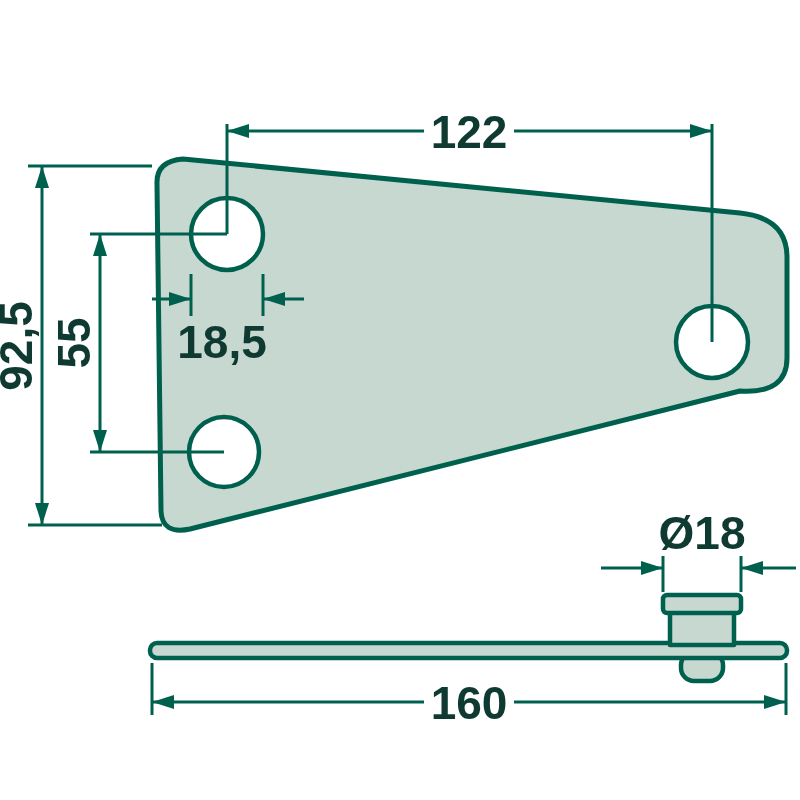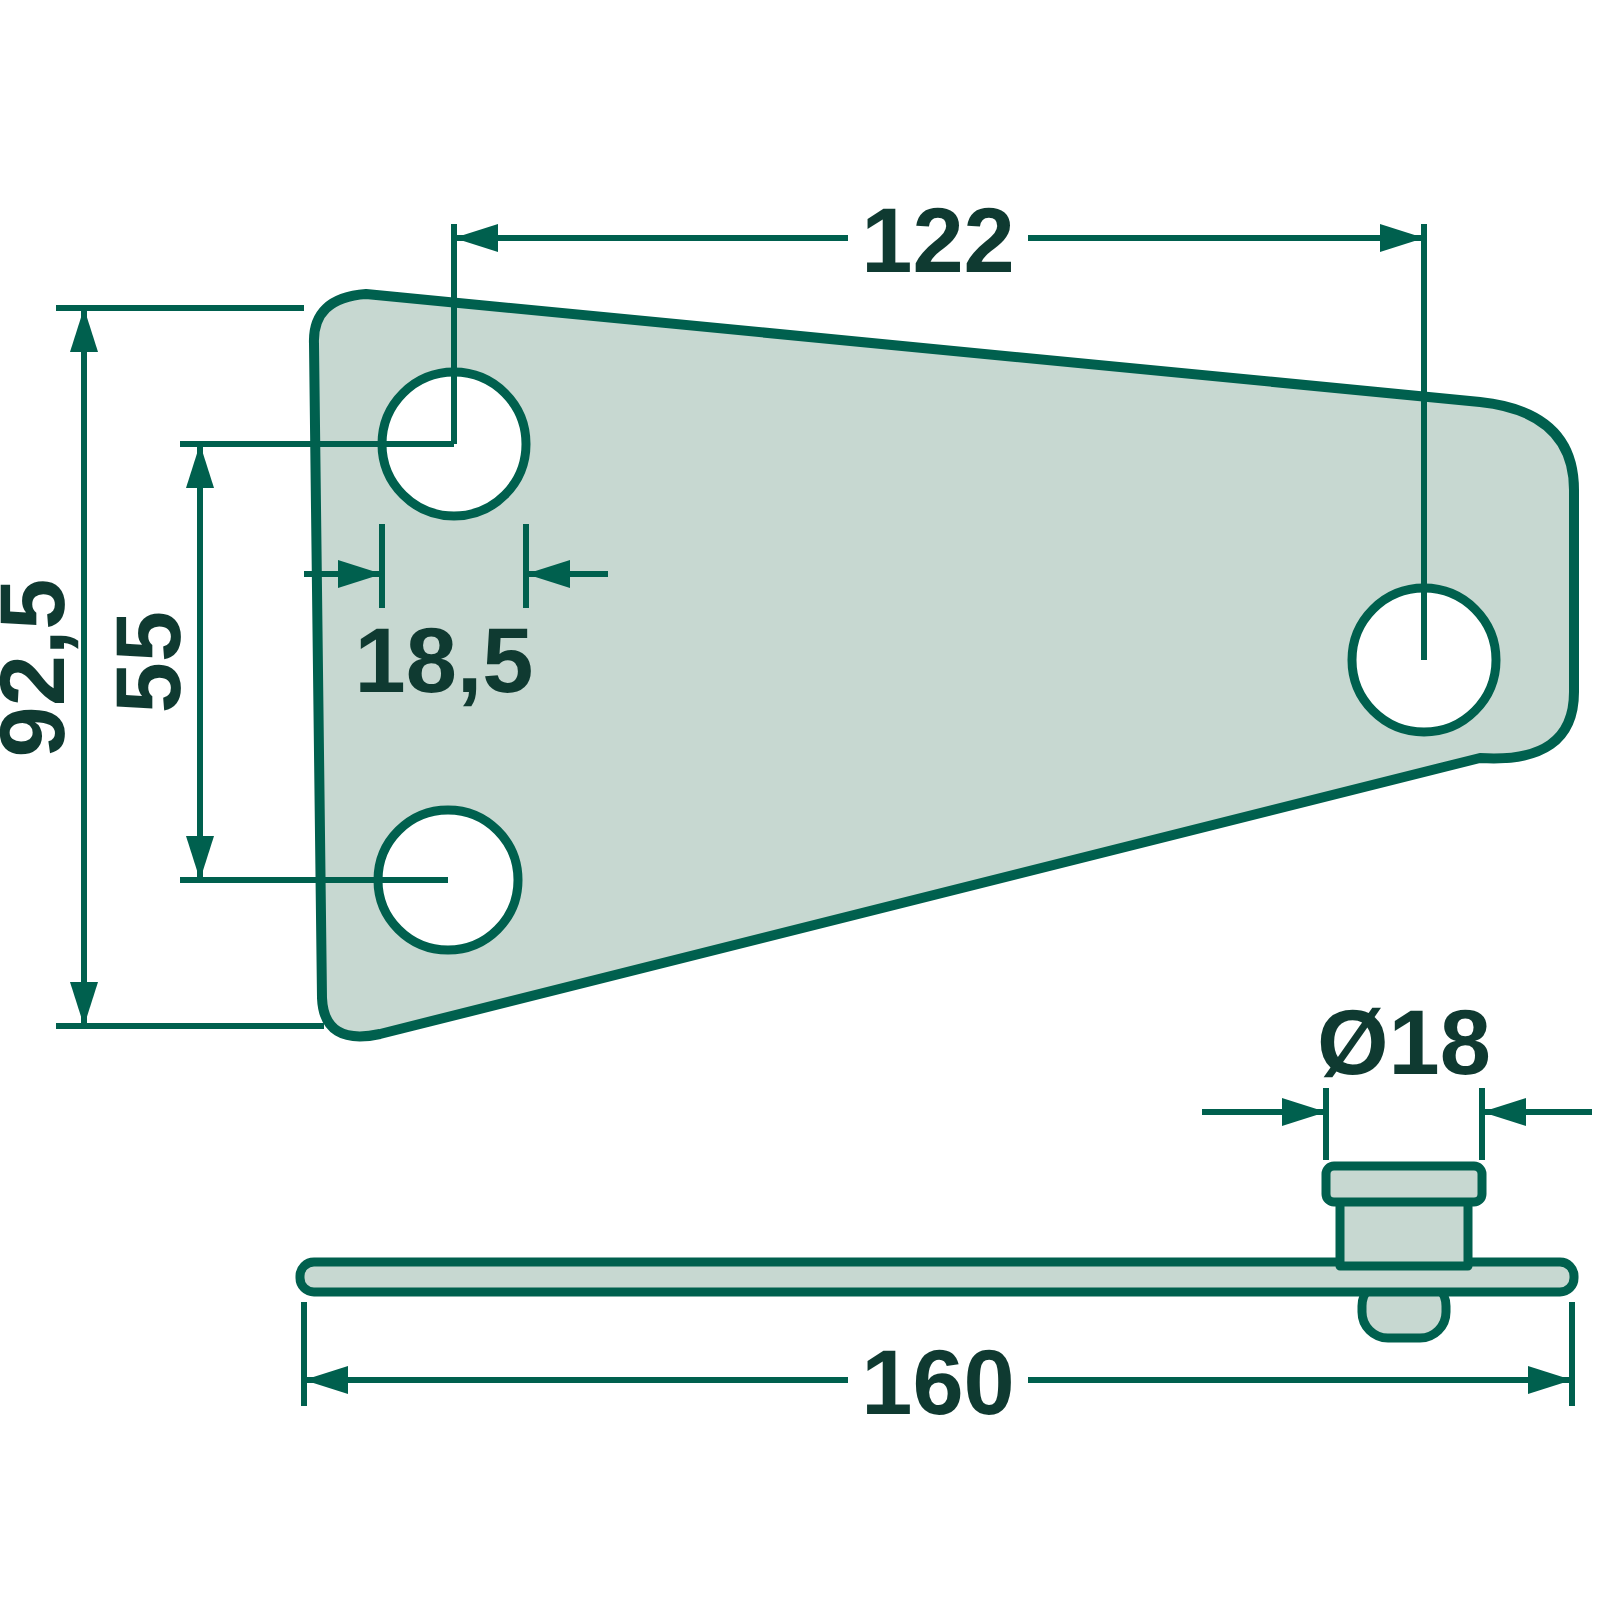--- a/index.html
+++ b/index.html
@@ -2,21 +2,21 @@
 <html style="--line: #00604e; --text: #0f3a31; --plate-fill: #c7d8d1; --background: #ffffff;"><head>
 <meta charset="utf-8">
 <style>
   :root{
     --line:#00604e;
     --text:#0f3a31;
     --plate-fill:#c7d8d1;
     --background:#ffffff;
   }
   html,body{margin:0;padding:0;background:var(--background);}
-  .stage{width:800px;height:772px;background:var(--background);overflow:hidden;}
+  .stage{width:800px;height:772px;background:var(--background);overflow:hidden;margin-top:12px;}
   svg{display:block;}
   .outline{fill:var(--plate-fill);stroke:var(--line);stroke-width:5;stroke-linejoin:round;}
   .part{stroke-width:4.5;}
   .hole{fill:#ffffff;stroke:var(--line);stroke-width:4.5;}
   .dim{stroke:var(--line);stroke-width:3;fill:none;stroke-linecap:butt;}
   .arrow{fill:var(--line);stroke:none;}
   .lbl{
     font-family:"Liberation Sans", sans-serif;
     font-weight:700;
     font-size:46px;

